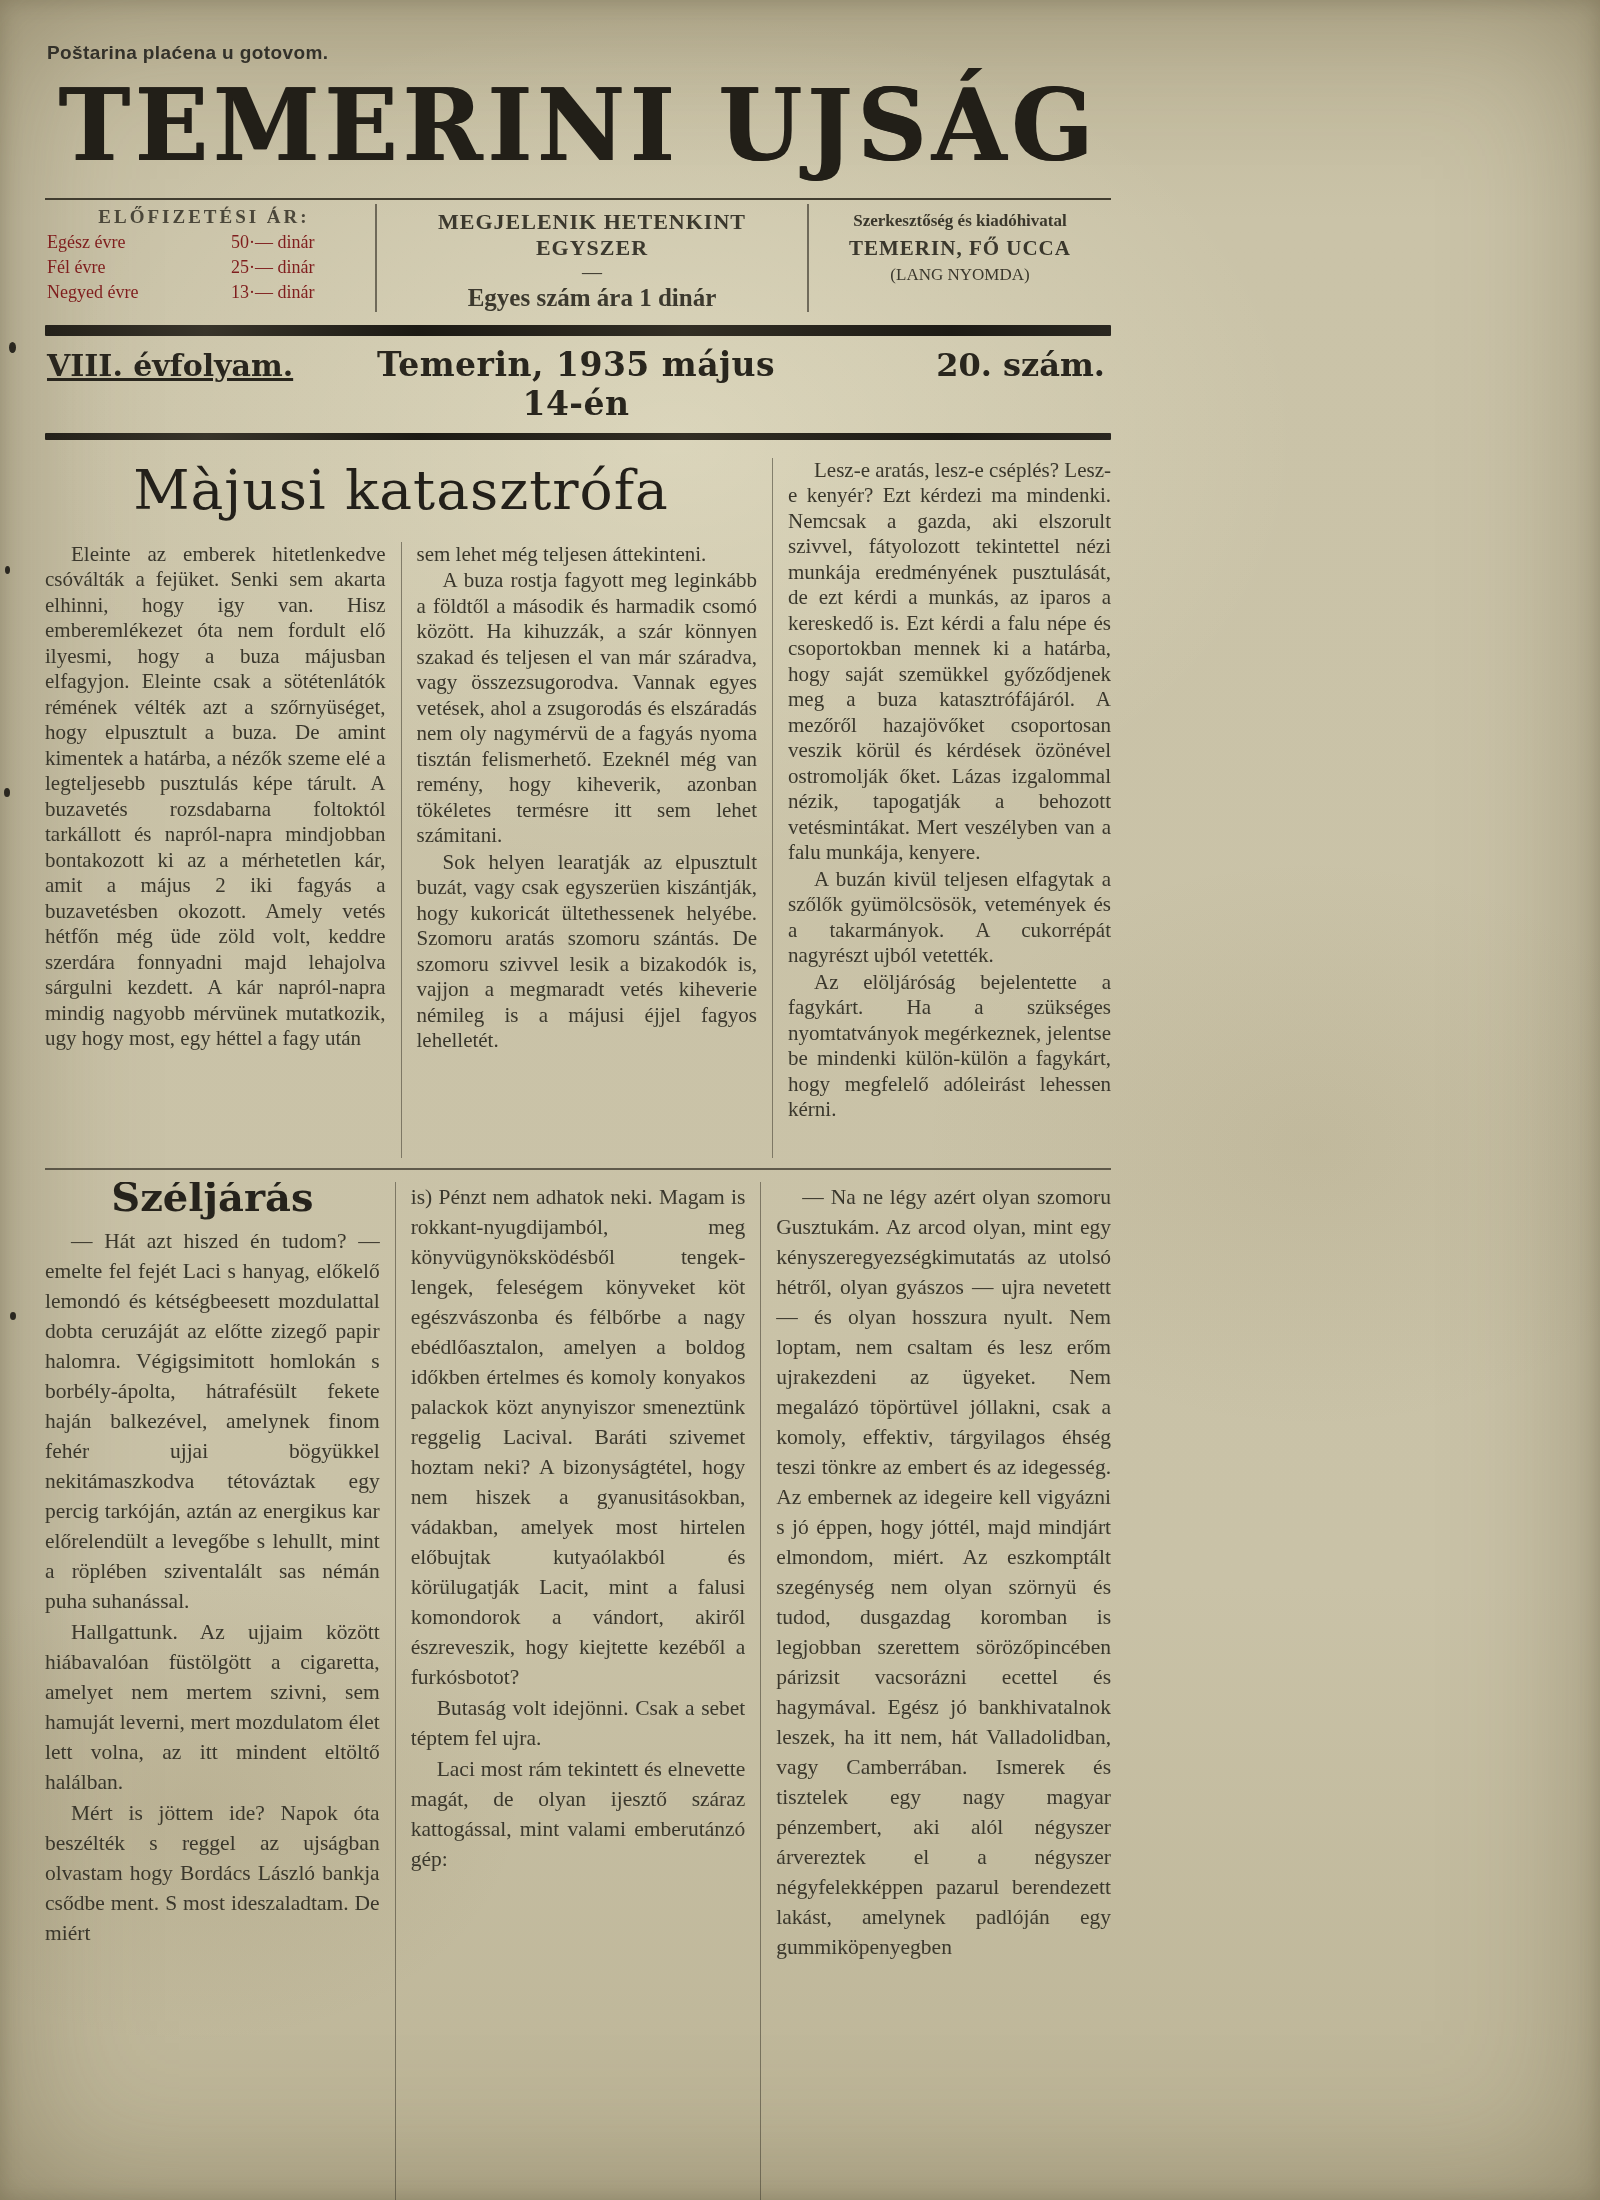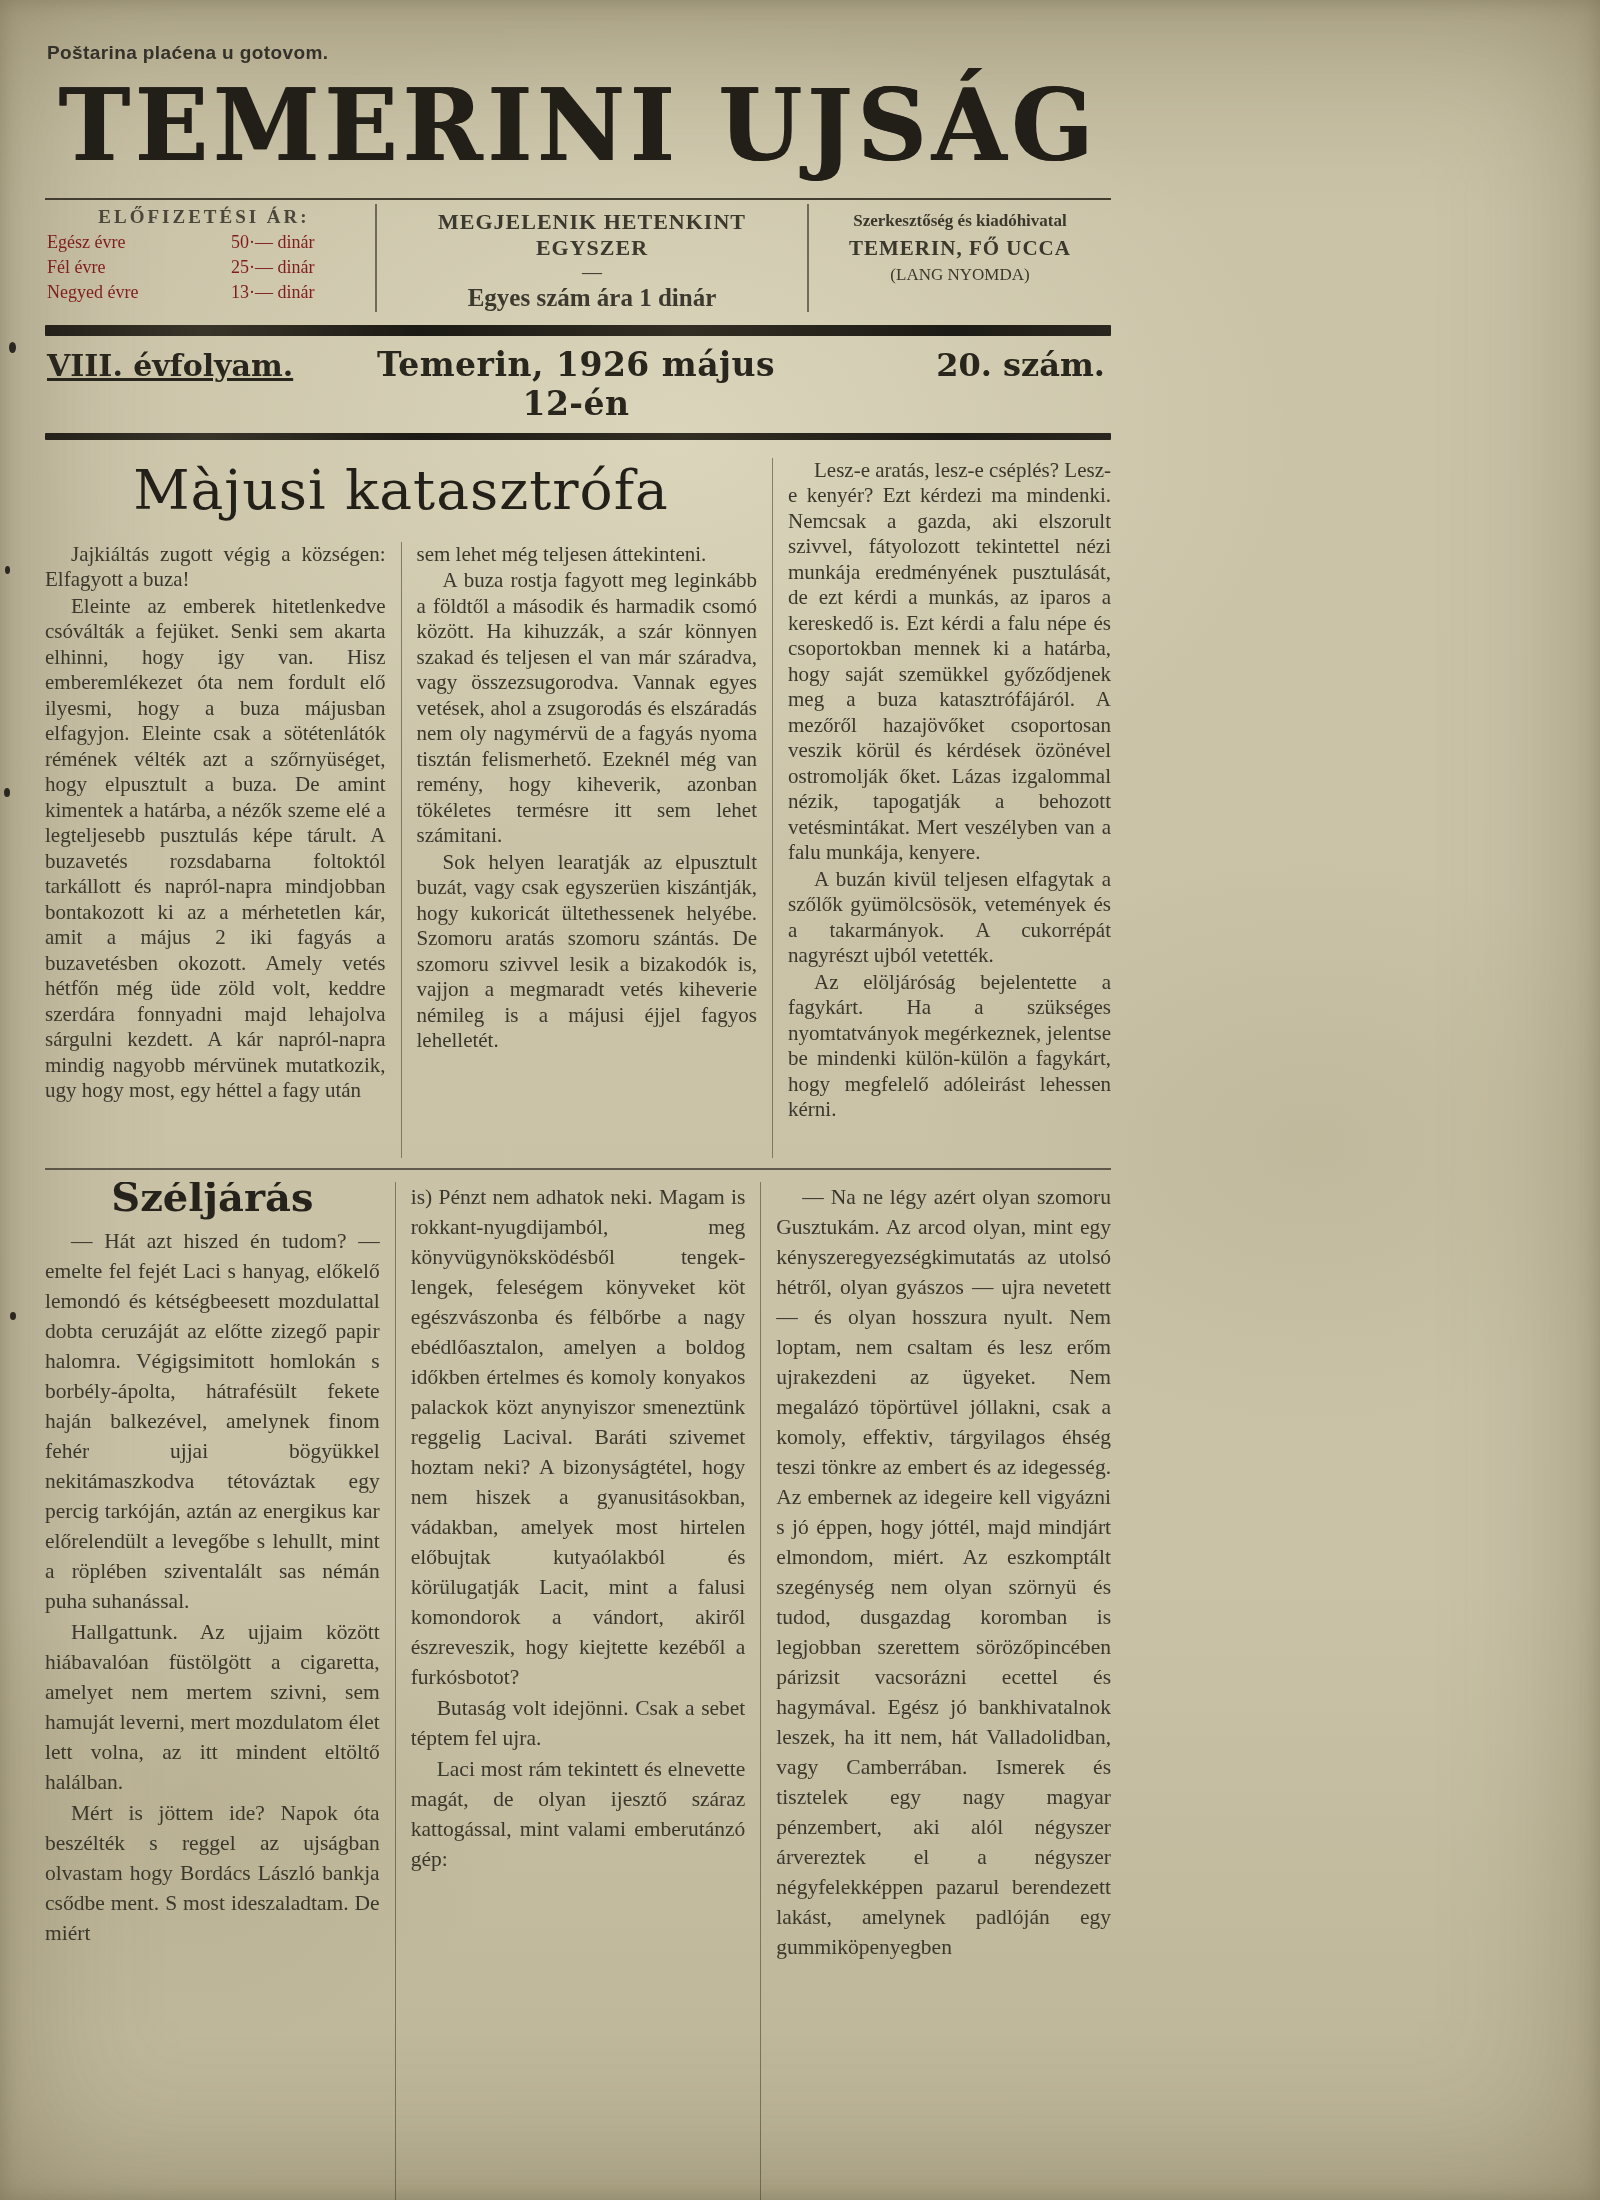--- a/index.html
+++ b/index.html
@@ -119,32 +119,31 @@
       <div class="ib-r1">Szerkesztőség és kiadóhivatal</div>
       <div class="ib-r2">TEMERIN, FŐ UCCA</div>
       <div class="ib-r3">(LANG NYOMDA)</div>
     </div>
   </div>
 
   <div class="rule-heavy"></div>
 
   <div class="dateline">
     <span class="dl-vol">VIII. évfolyam.</span>
-    <span class="dl-date">Temerin, 1926 május 12-én</span>
+    <span class="dl-date">Temerin, 1935 május 14-én</span>
     <span class="dl-issue">20. szám.</span>
   </div>
 
   <div class="rule-heavy thin"></div>
 
   <div class="article1">
     <div class="a1-left">
       <h1 class="a1-title">Màjusi katasztrófa</h1>
       <div class="a1-cols">
         <div class="col">
-            <p>Jajkiáltás zugott végig a községen: Elfagyott a buza!</p>
             <p>Eleinte az emberek hitetlenkedve csóválták a fejüket. Senki sem akarta elhinni, hogy igy van. Hisz emberemlékezet óta nem fordult elő ilyesmi, hogy a buza májusban elfagyjon. Eleinte csak a sötétenlátók rémének vélték azt a szőrnyüséget, hogy elpusztult a buza. De amint kimentek a határba, a nézők szeme elé a legteljesebb pusztulás képe tárult. A buzavetés rozsdabarna foltoktól tarkállott és napról-napra mindjobban bontakozott ki az a mérhetetlen kár, amit a május 2 iki fagyás a buzavetésben okozott. Amely vetés hétfőn még üde zöld volt, keddre szerdára fonnyadni majd lehajolva sárgulni kezdett. A kár napról-napra mindig nagyobb mérvünek mutatkozik, ugy hogy most, egy héttel a fagy után</p>
           </div>
         <div class="col cont">
             <p>sem lehet még teljesen áttekinteni.</p>
             <p>A buza rostja fagyott meg leginkább a földtől a második és harmadik csomó között. Ha kihuzzák, a szár könnyen szakad és teljesen el van már száradva, vagy összezsugorodva. Vannak egyes vetések, ahol a zsugorodás és elszáradás nem oly nagymérvü de a fagyás nyoma tisztán felismerhető. Ezeknél még van remény, hogy kiheverik, azonban tökéletes termésre itt sem lehet számitani.</p>
             <p>Sok helyen learatják az elpusztult buzát, vagy csak egyszerüen kiszántják, hogy kukoricát ültethessenek helyébe. Szomoru aratás szomoru szántás. De szomoru szivvel lesik a bizakodók is, vajjon a megmaradt vetés kiheverie némileg is a májusi éjjel fagyos lehelletét.</p>
           </div>
       </div>
     </div>
     <div class="col a1-right">

